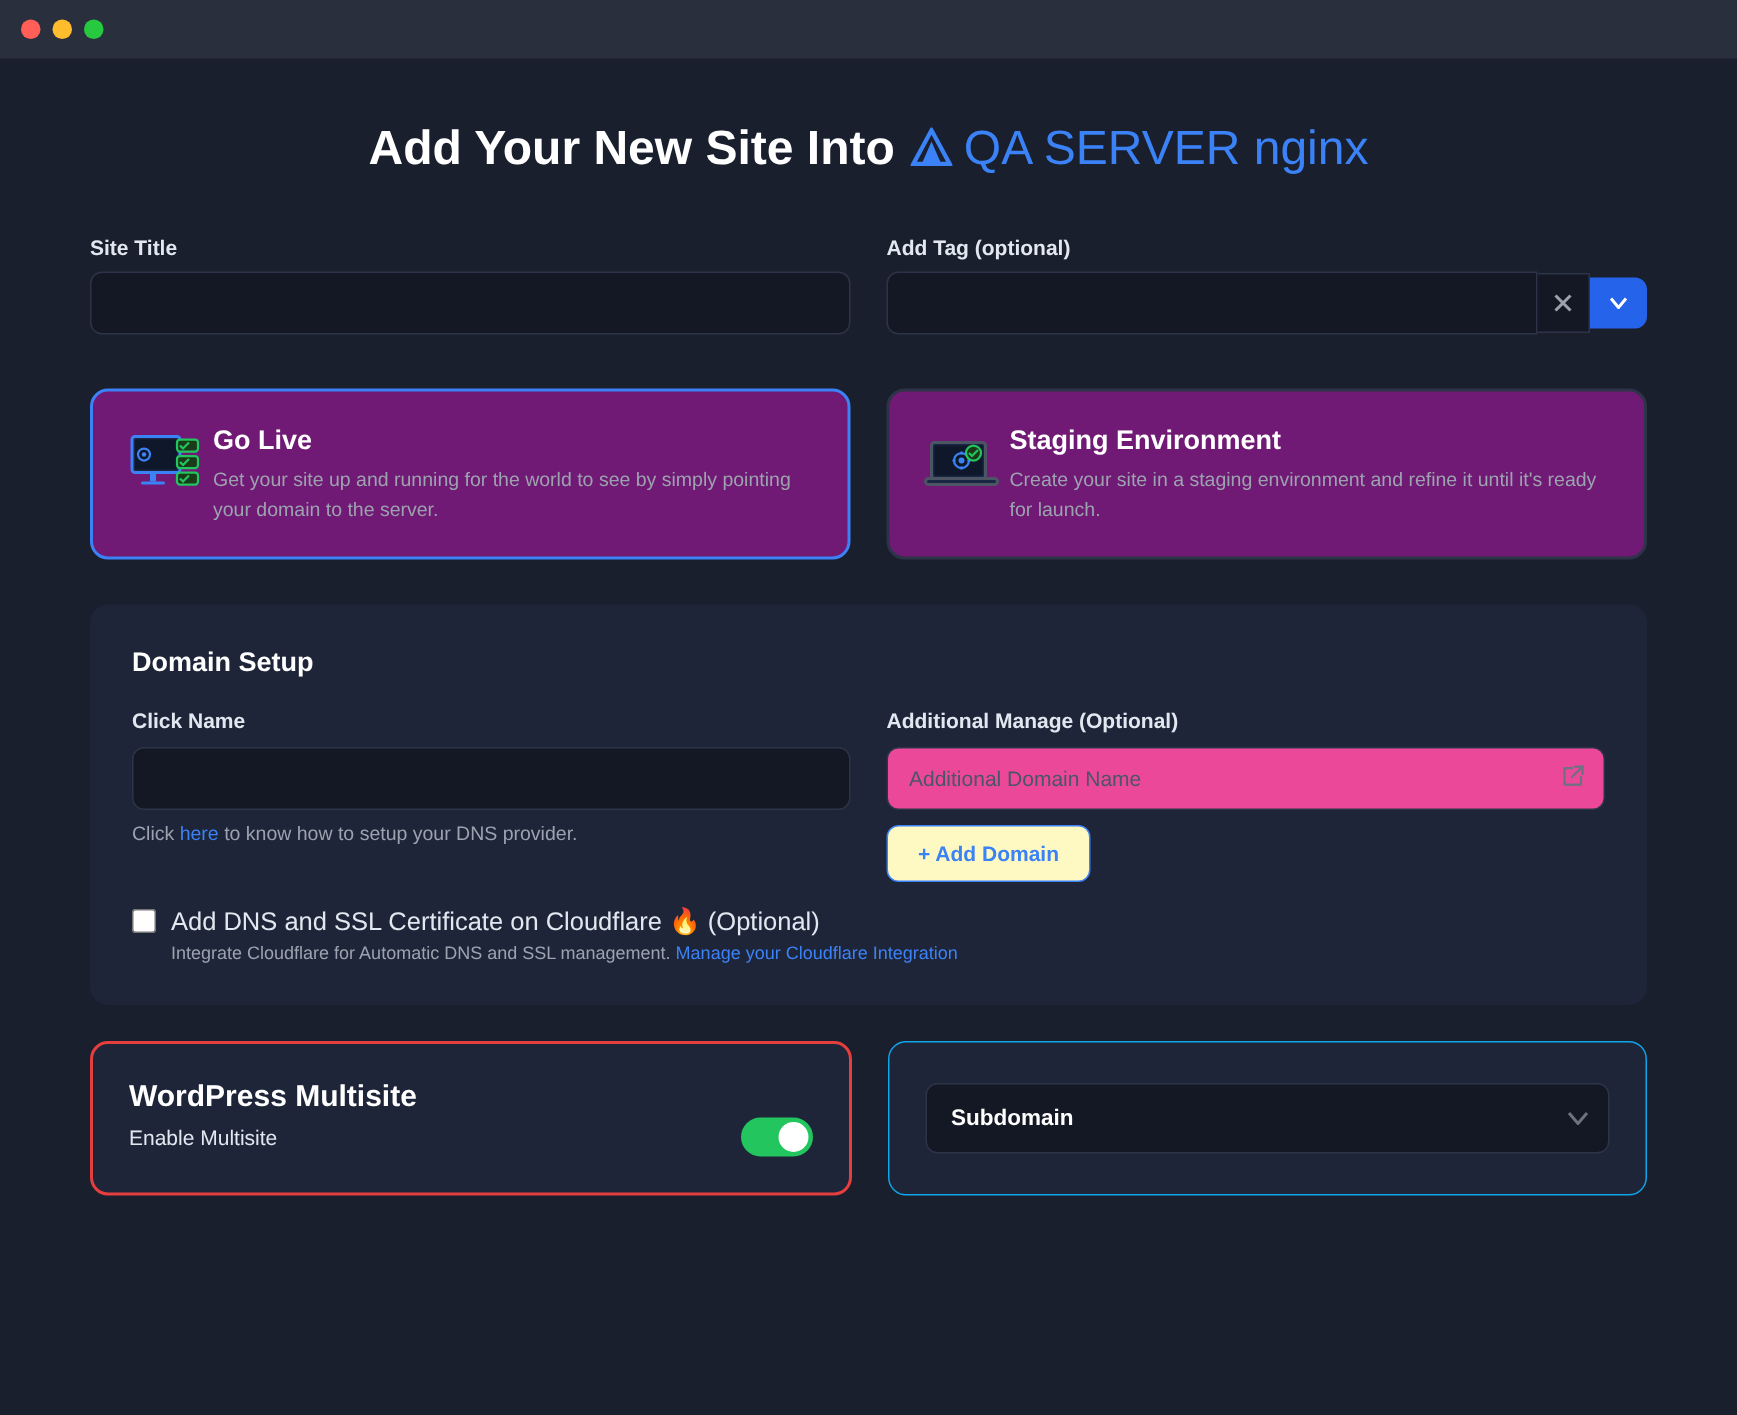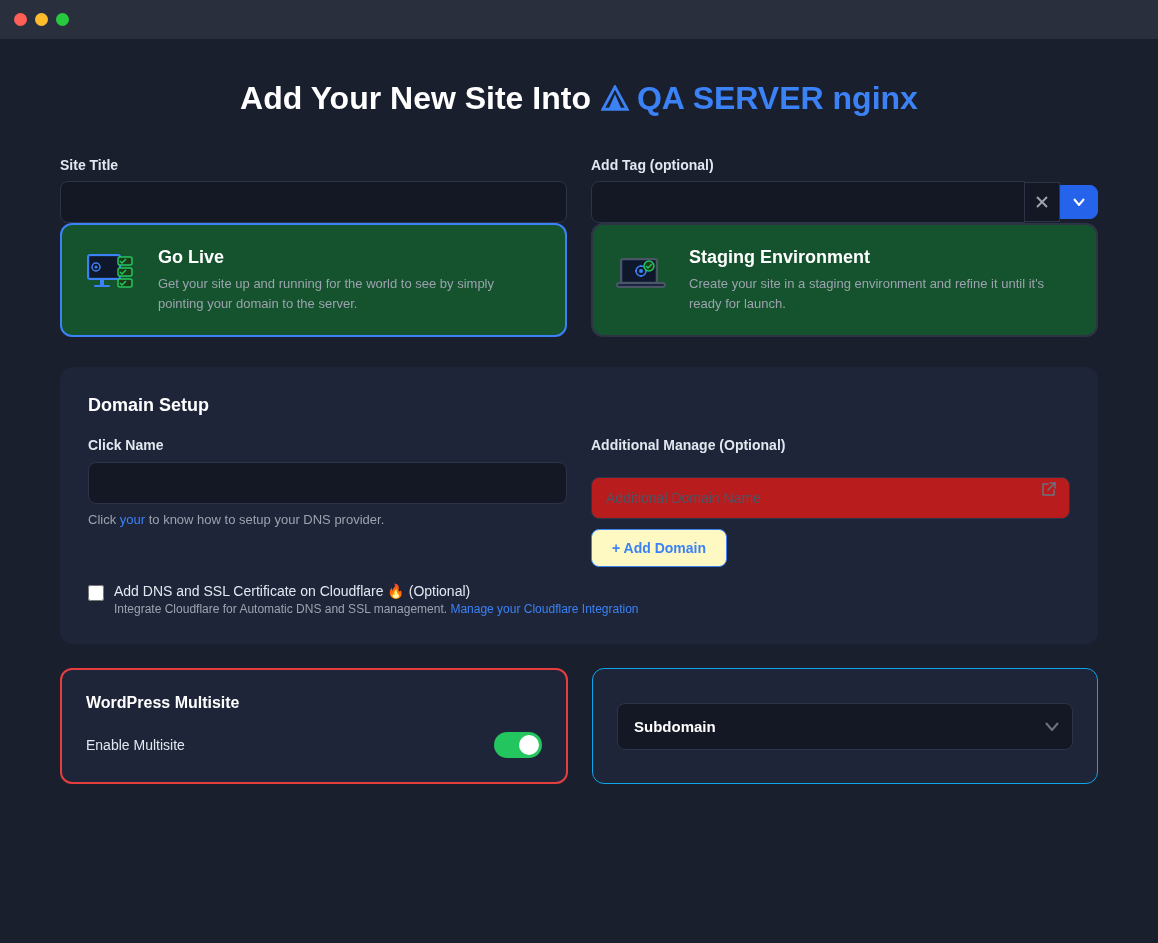--- a/index.html
+++ b/index.html
@@ -52,21 +52,21 @@
       gap: 8px;
       color: #3b82f6;
     }
     .nginx-v {
       width: 28px;
       height: 28px;
     }
     .nginx-text {
       color: #3b82f6;
       font-size: 32px;
-      font-weight: 700;
+      font-weight: 400;
     }
 
     
     .form-row {
       display: flex;
       gap: 24px;
     }
     .form-group {
       flex: 1;
       display: flex;
@@ -128,28 +128,29 @@
     }
 
     
     .option-cards {
       display: flex;
       gap: 24px;
       margin-bottom: 30px;
     }
     .option-card {
       flex: 1;
-      background: #14532d;
+      background: #701a75;
       border: 2px solid #2d3448;
       border-radius: 12px;
       padding: 22px 22px;
       display: flex;
       align-items: flex-start;
-      gap: 22px;
-      cursor: pointer;
+      gap: 6px;
+      cursor: pointer;
+      margin-top: 36px;
     }
     .option-card.selected {
       border-color: #3b82f6;
     }
     .card-icon {
       width: 52px;
       height: 52px;
       flex-shrink: 0;
       display: flex;
       align-items: center;
@@ -190,28 +191,27 @@
     .domain-left { flex: 1; }
     .domain-right { flex: 1; }
 
     .domain-input-wrapper {
       position: relative;
       display: flex;
       align-items: center;
     }
     .domain-input-wrapper input {
       width: 100%;
-      background: #b91c1c;
+      background: #ec4899;
       border: 1px solid #2d3448;
       border-radius: 8px;
       padding: 12px 44px 12px 14px;
       color: #fff;
       font-size: 14px;
       outline: none;
-      margin-top: 15px;
     }
     .domain-input-wrapper input::placeholder { color: #4a5568; }
     .external-icon {
       position: absolute;
       right: 12px;
       color: #6b7280;
       cursor: pointer;
     }
 
     .dns-hint {
@@ -249,21 +249,21 @@
       width: 16px;
       height: 16px;
       border: 1px solid #4a5568;
       border-radius: 3px;
       background: transparent;
       flex-shrink: 0;
       margin-top: 2px;
       cursor: pointer;
     }
     .cloudflare-text {
-      font-size: 14px;
+      font-size: 17px;
       color: #e2e8f0;
     }
     .cloudflare-sub {
       font-size: 12px;
       color: #9ca3af;
       margin-top: 3px;
     }
     .cloudflare-sub a {
       color: #3b82f6;
       text-decoration: none;
@@ -276,24 +276,24 @@
       margin-bottom: 24px;
     }
     .multisite-card {
       background: #1e2538;
       border: 2px solid #e53e3e;
       border-radius: 12px;
       padding: 24px 24px;
       flex: 1;
     }
     .multisite-title {
-      font-size: 16px;
+      font-size: 20px;
       font-weight: 700;
       color: #fff;
-      margin-bottom: 20px;
+      margin-bottom: 2px;
     }
     .toggle-row {
       display: flex;
       align-items: center;
       justify-content: space-between;
     }
     .toggle-label {
       font-size: 14px;
       color: #e2e8f0;
     }
@@ -468,21 +468,21 @@
     <div class="section-title">Domain Setup</div>
 
     <div class="domain-row">
 
       <div class="domain-left">
         <label class="form-label">Click Name</label>
         <div style="margin-top:8px;">
           <input class="form-input" type="text" style="background: rgb(20, 24, 36);" value="">
         </div>
         <div class="dns-hint">
-          <span>Click </span><a href="#">your</a><span> to know how to setup your DNS provider.</span>
+          <span>Click </span><a href="#">here</a><span> to know how to setup your DNS provider.</span>
         </div>
       </div>
 
       <div class="domain-right">
         <label class="form-label">Additional Manage (Optional)</label>
         <div class="domain-input-wrapper" style="margin-top:8px;">
           <input type="text" placeholder="Additional Domain Name" style="">
           <span class="external-icon">
             <svg width="18" height="18" viewBox="0 0 18 18" fill="none">
               <path d="M10 3H15V8" stroke="#6b7280" stroke-width="1.5" stroke-linecap="round"></path>

